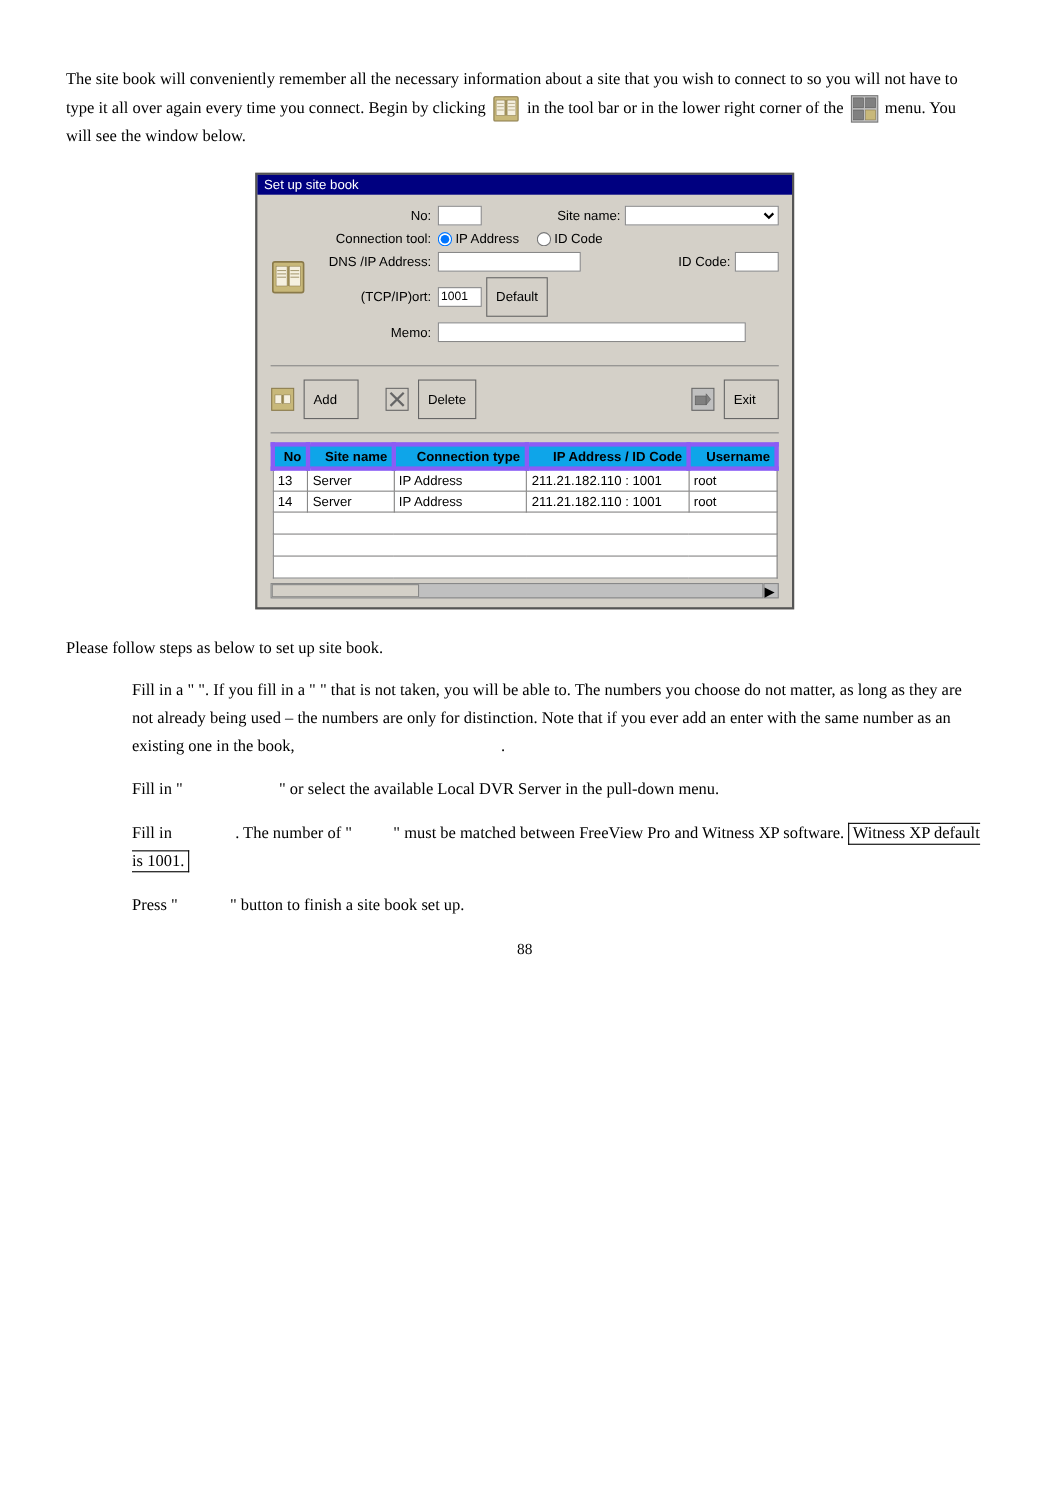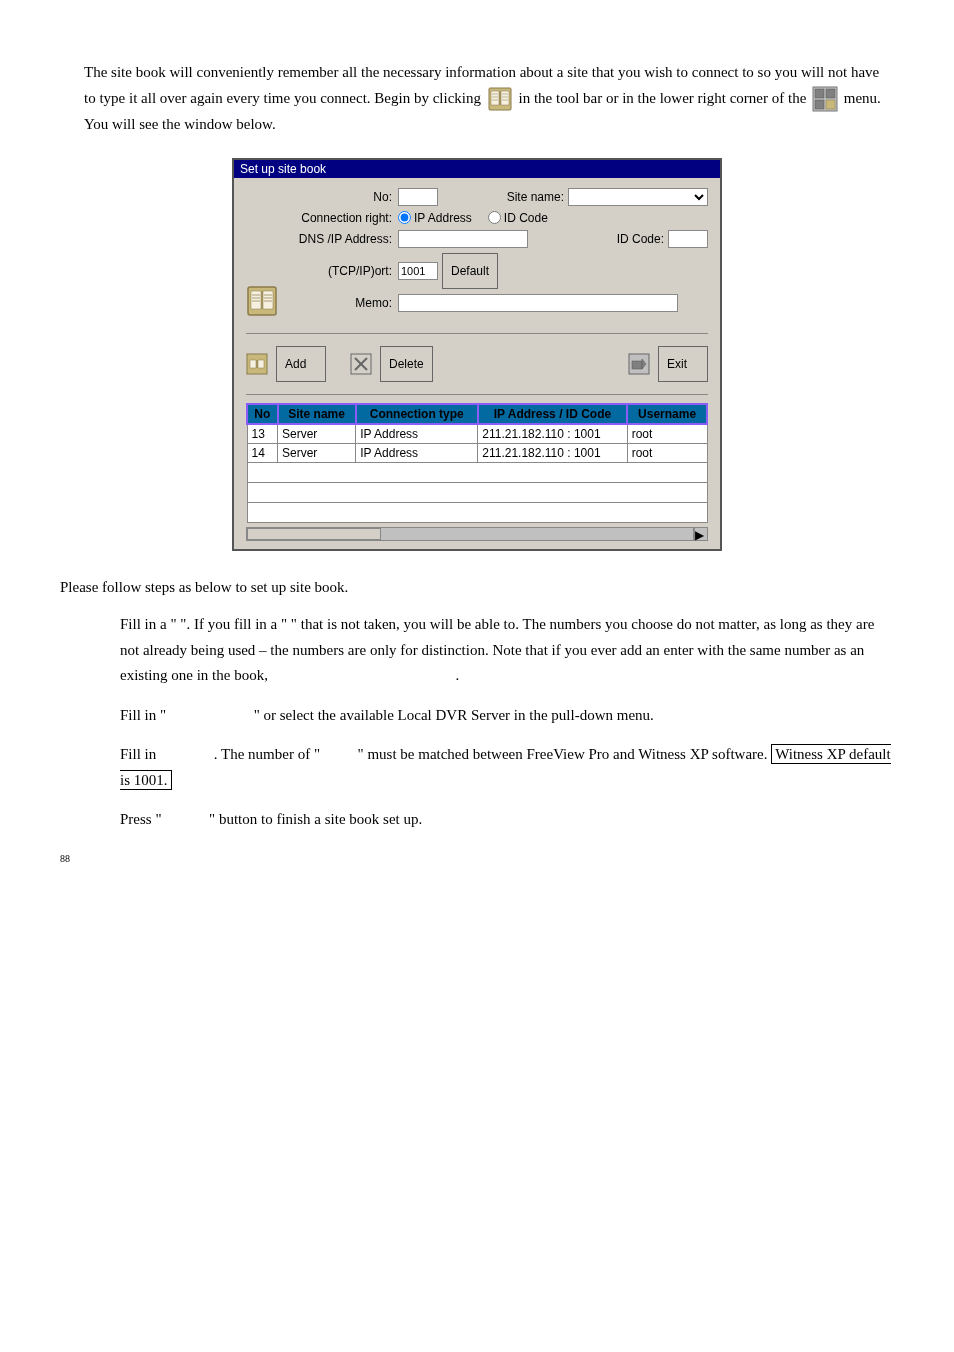--- a/index.html
+++ b/index.html
@@ -9,21 +9,20 @@
       font-size: 15px;
       color: #000000;
       width: 954px;
       min-height: 1352px;
       padding: 60px 60px 60px 60px;
     }
 
     .main-text {
       line-height: 1.7;
       margin-bottom: 16px;
-      margin-left: 24px;
     }
 
     
     .dialog-container {
       display: flex;
       justify-content: center;
       margin: 20px 0 24px 0;
     }
 
     .dialog {
@@ -120,24 +119,24 @@
 
     
     .dlg-table {
       width: 100%;
       border-collapse: collapse;
       font-size: 12px;
       margin-top: 4px;
     }
 
     .dlg-table th {
-      background: #0369a1;
-      border: 2px solid #8b5cf6;
+      background: #0ea5e9;
+      border: 4px solid #8b5cf6;
       padding: 2px 4px;
-      text-align: center;
+      text-align: right;
       font-weight: bold;
     }
 
     .dlg-table td {
       border: 1px solid #888;
       padding: 2px 4px;
       background: white;
       margin-left: 36px;
     }
 
@@ -178,22 +177,23 @@
 
     .underline { text-decoration: underline; }
 
     .highlighted-box {
       display: inline;
       border: 1px solid #000;
       padding: 1px 3px;
     }
 
     .page-number {
+      text-align: center;
       margin-top: 20px;
-      font-size: 10px;
+      font-size: 14px;
     }
 
     
     .icon-book-svg {
       display: inline-block;
       vertical-align: middle;
       width: 26px;
       height: 26px;
       margin: 0 2px;
     }
@@ -238,21 +238,21 @@
     <span>menu.    You will see the window below.</span>
   </p>
 
   <div class="dialog-container">
     <div class="dialog">
       <div class="dialog-titlebar">
         <span>Set up site book</span>
       </div>
       <div class="dialog-body">
 
-        <div style="display:flex; align-items:flex-end; gap:10px; margin-bottom:16px;">
+        <div style="display:flex; align-items:center; gap:10px; margin-bottom:16px;">
 
           <svg width="32" height="32" viewBox="0 0 32 32">
             <rect x="2" y="2" width="28" height="28" rx="2" fill="#c8b87a" stroke="#8a7a4a" stroke-width="1.5"></rect>
             <rect x="5" y="6" width="10" height="18" fill="#f5f0e0" stroke="#8a7a4a" stroke-width="0.5"></rect>
             <rect x="17" y="6" width="10" height="18" fill="#f5f0e0" stroke="#8a7a4a" stroke-width="0.5"></rect>
             <line x1="16" y1="6" x2="16" y2="24" stroke="#8a7a4a" stroke-width="1"></line>
             <line x1="6" y1="10" x2="14" y2="10" stroke="#8a7a4a" stroke-width="0.7"></line>
             <line x1="6" y1="13" x2="14" y2="13" stroke="#8a7a4a" stroke-width="0.7"></line>
             <line x1="6" y1="16" x2="14" y2="16" stroke="#8a7a4a" stroke-width="0.7"></line>
             <line x1="18" y1="10" x2="26" y2="10" stroke="#8a7a4a" stroke-width="0.7"></line>
@@ -264,21 +264,21 @@
 
             <div class="form-row">
               <span class="form-label">No:</span>
               <input class="form-input form-input-sm" type="text" value="" style="">
               <span style="flex:1;"></span>
               <span style="font-size:12px; padding-right:4px;">Site name:</span>
               <select class="form-select"></select>
             </div>
 
             <div class="form-row">
-              <span class="form-label">Connection right:</span>
+              <span class="form-label">Connection tool:</span>
               <div class="radio-group">
                 <label class="radio-label">
                   <input type="radio" name="conn" checked="" style="">
                   <span>IP Address</span>
                 </label>
                 <label class="radio-label">
                   <input type="radio" name="conn" style="">
                   <span>ID Code</span>
                 </label>
               </div>

